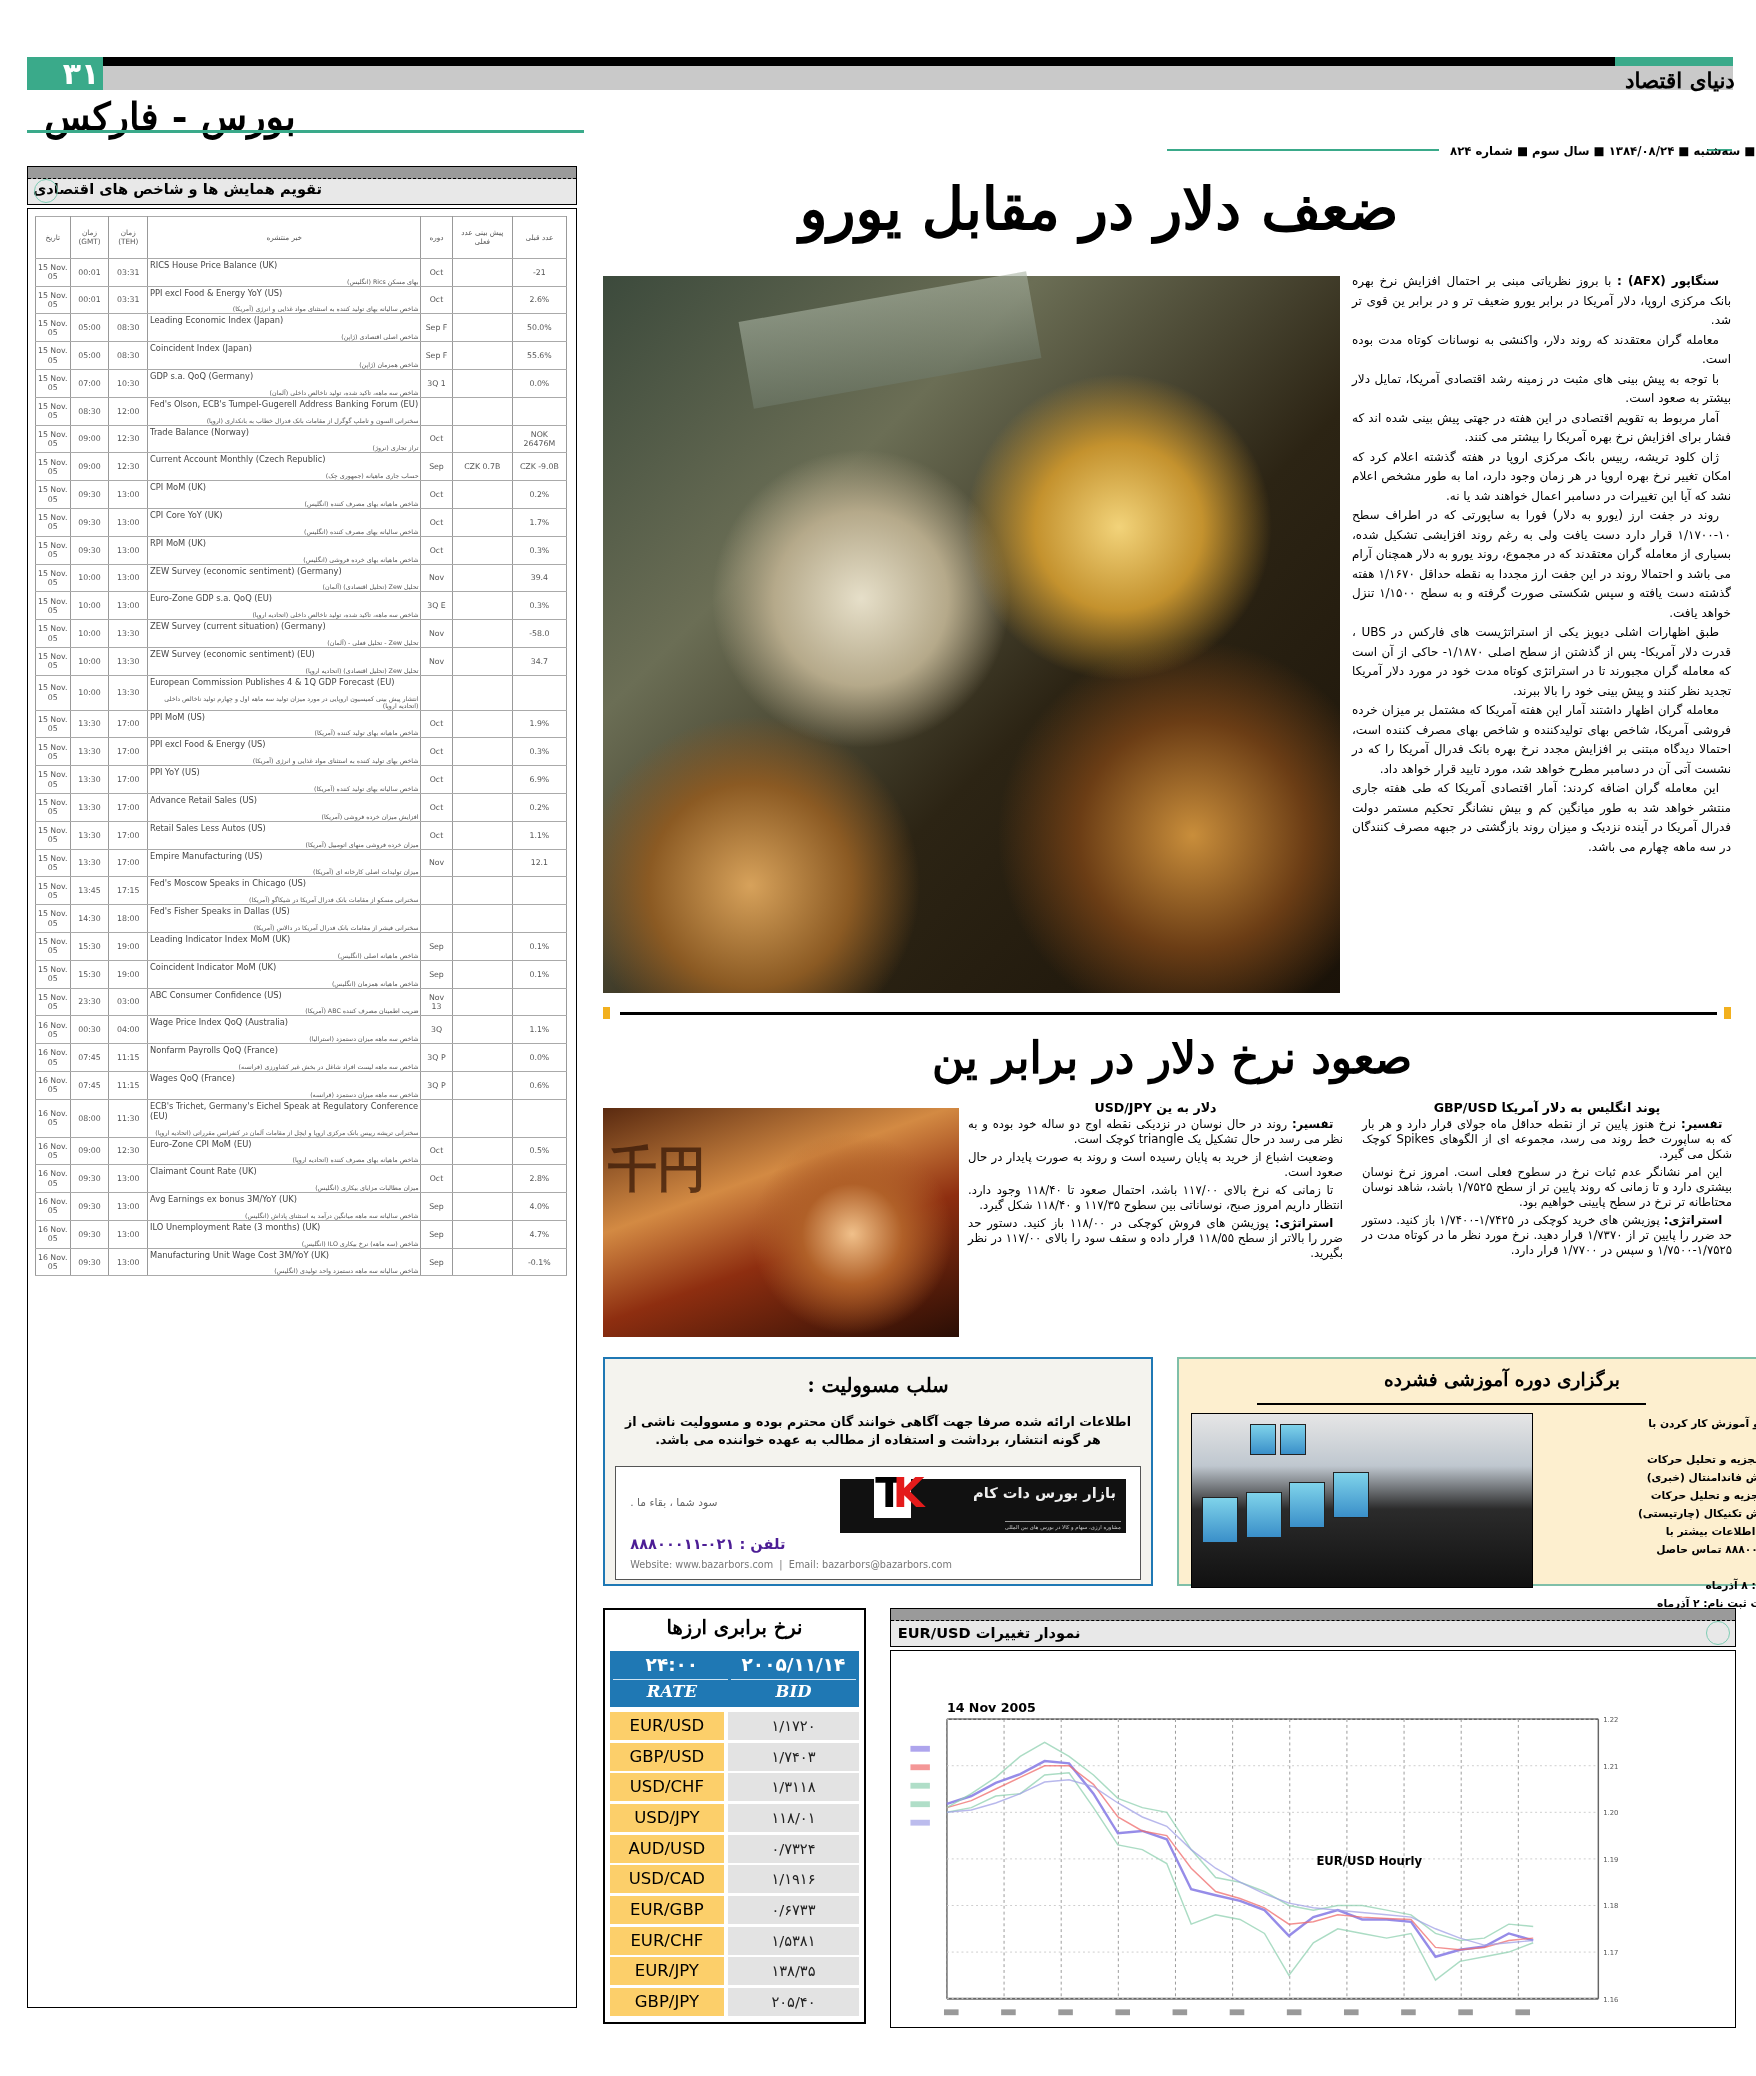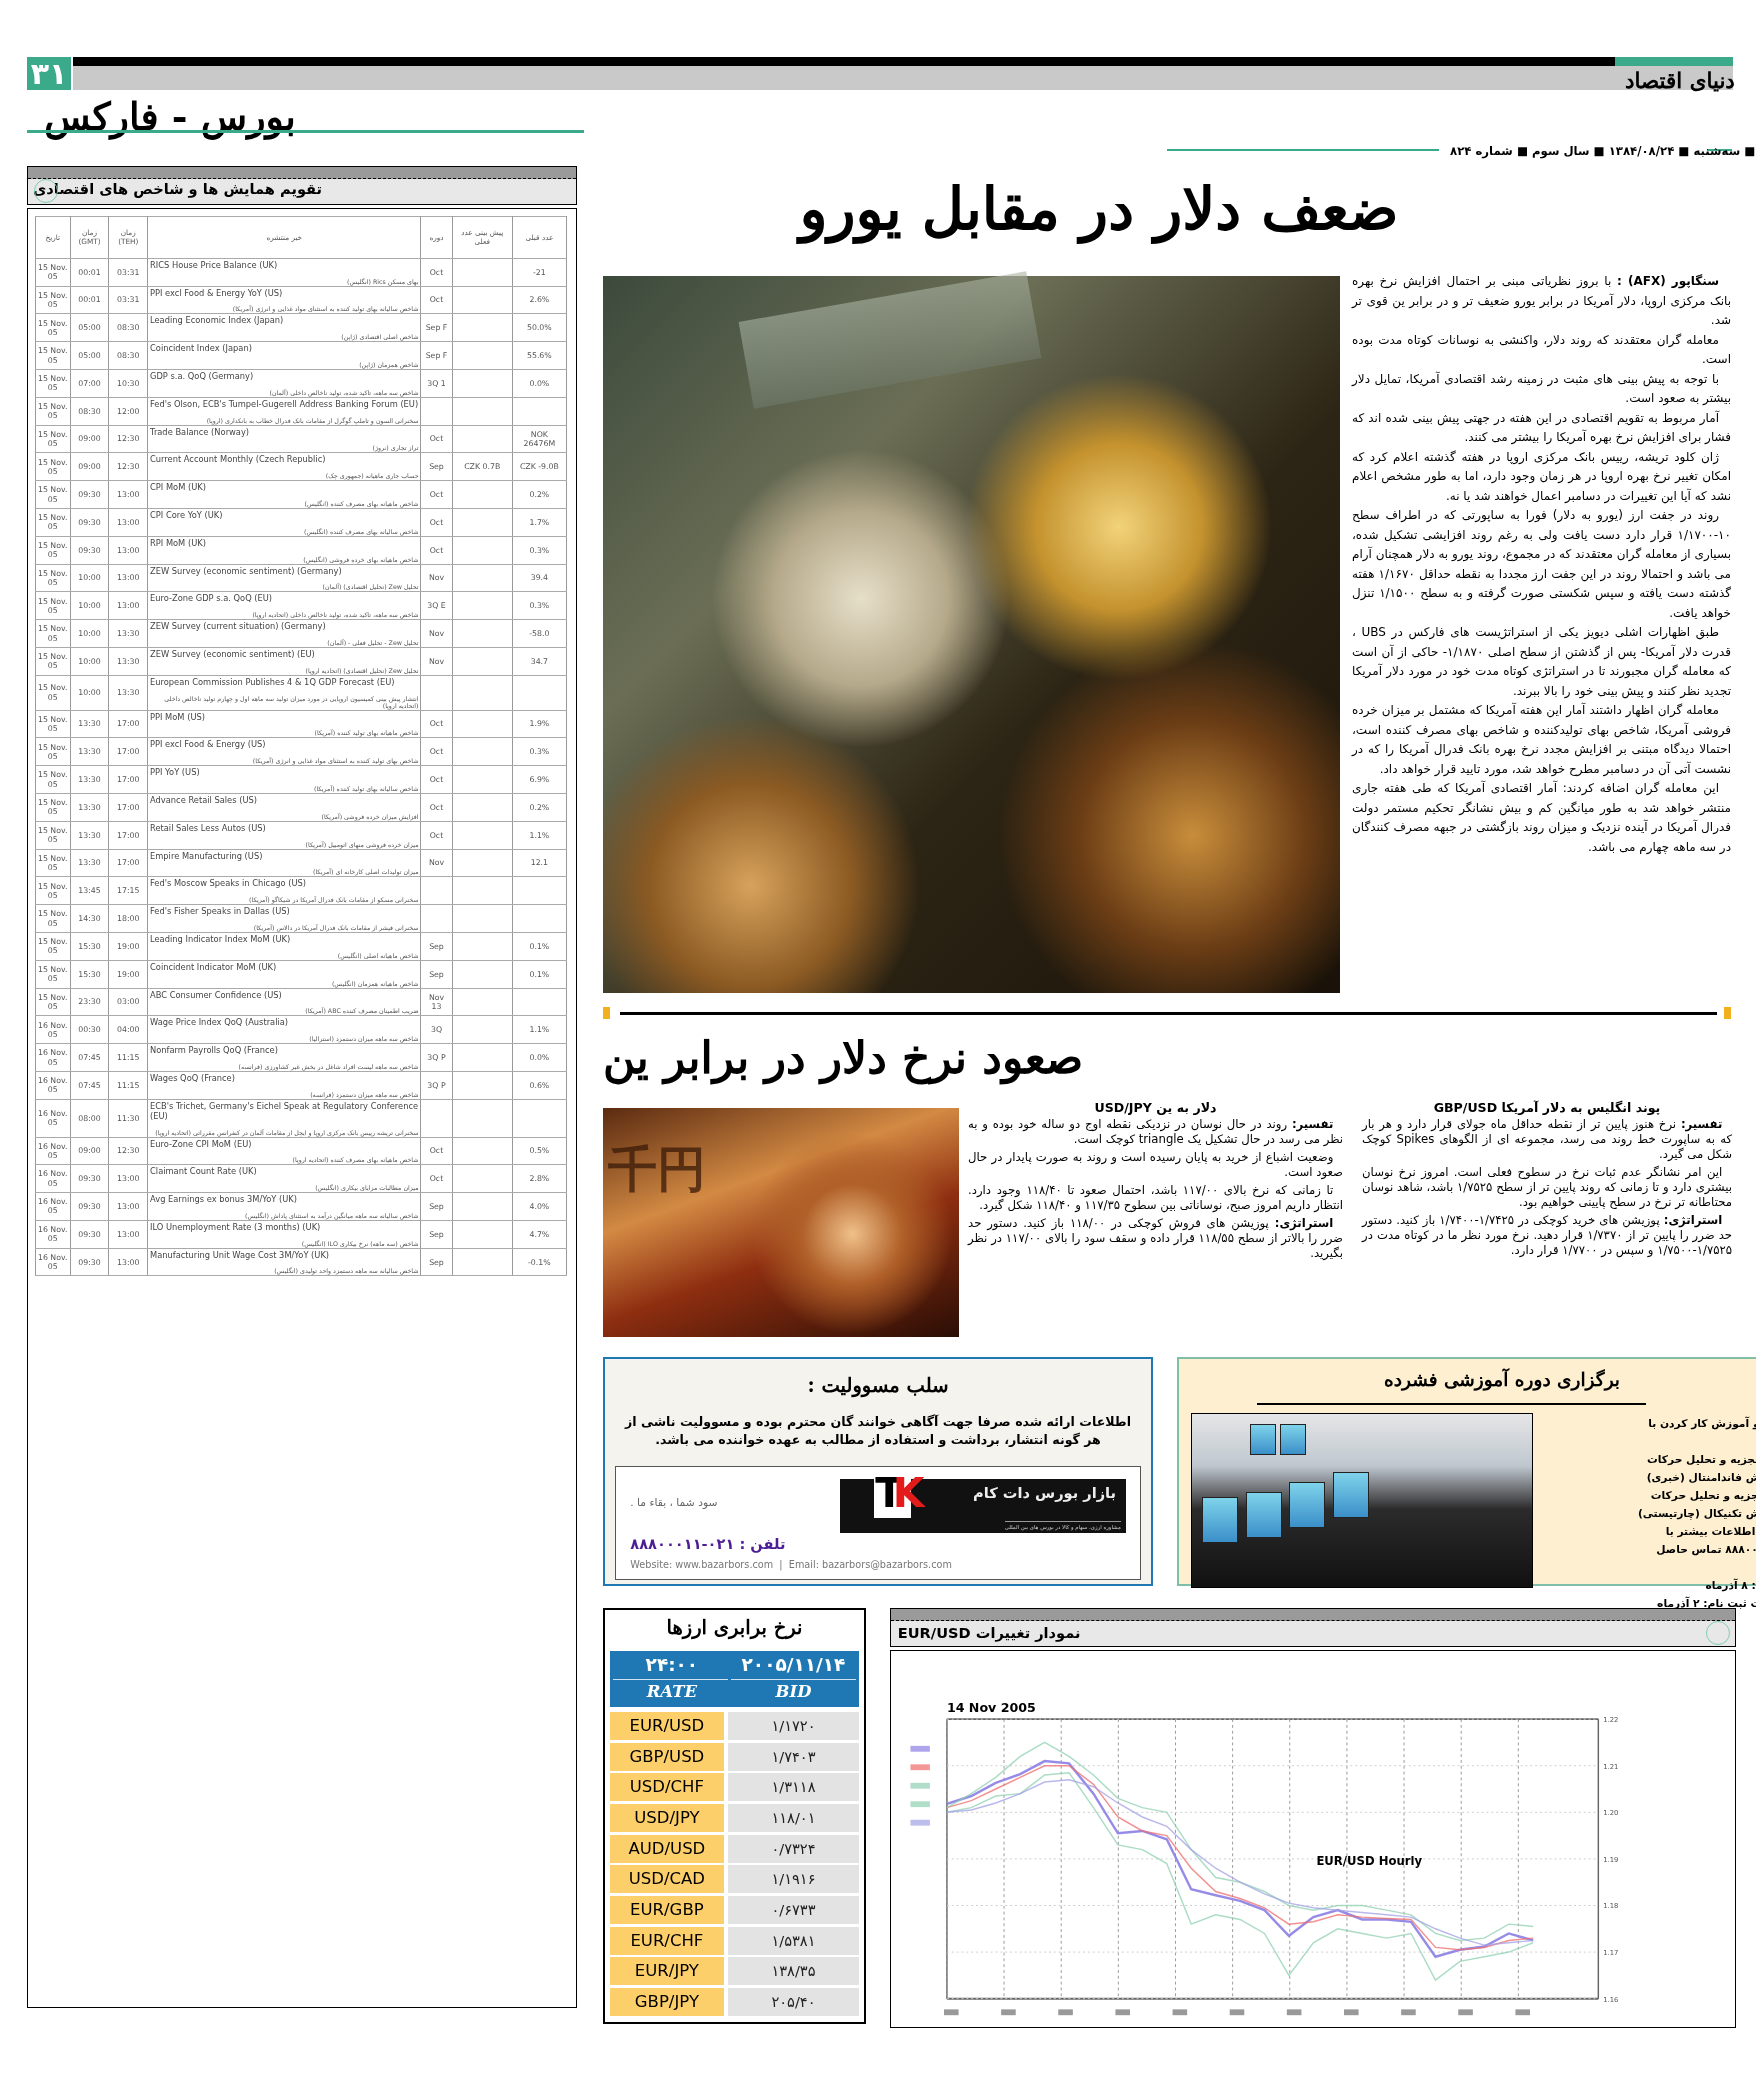--- a/index.html
+++ b/index.html
@@ -3,21 +3,21 @@
 <meta charset="utf-8">
 <style>
   html,body{margin:0;padding:0;background:#fff;}
   body{width:1757px;height:2077px;position:relative;overflow:hidden;font-family:"DejaVu Sans",sans-serif;color:#000;}
   .abs{position:absolute;}
   .rtl{direction:rtl;}
   
   .top-black{left:73px;top:57px;width:1542px;height:8.8px;background:#000;}
   .top-gray{left:73px;top:66px;width:1660px;height:24px;background:#c9c9c9;}
   .top-green-r{left:1615px;top:57px;width:118px;height:8.8px;background:#3aaa8a;}
-  .page-num{left:27px;top:57px;width:44px;height:33px;background:#3aaa8a;color:#fff;font-weight:bold;font-size:30px;line-height:33px;text-align:center;}
+  .page-num{left:27px;top:57px;width:44px;height:33px;background:#3aaa8a;color:#fff;font-weight:bold;font-size:30px;line-height:33px;text-align:center;padding-left:32px;}
   .section-title{left:44px;top:90px;font-size:38px;font-weight:bold;line-height:54px;font-family:"DejaVu Serif",serif;}
   .green-rule-l{left:27px;top:130px;width:557px;height:2.9px;background:#3aaa8a;}
   .masthead-logo{left:1625px;top:68px;font-size:21.4px;font-weight:bold;font-family:"DejaVu Serif",serif;}
   .issue-line{left:1450px;top:144px;font-size:11.7px;font-weight:bold;white-space:nowrap;}
   .green-rule-r{left:1167px;top:149px;width:272px;height:2.4px;background:#3aaa8a;}
   .green-rule-r2{left:1707px;top:149px;width:25px;height:2.4px;background:#3aaa8a;}
 
   
   .cal-head{left:27px;top:166px;width:550px;height:39px;border:1.9px solid #000;background:#e8e8e8;box-sizing:border-box;}
   .cal-head .band{position:absolute;left:0;right:0;top:0;height:10.7px;background:#9a9a9a;border-bottom:1px dashed #000;}
@@ -44,21 +44,21 @@
   .photo1 .note{position:absolute;left:141px;top:19.5px;width:292px;height:88px;background:linear-gradient(180deg,#a9b3a2,#6f7a6a);opacity:.6;transform:rotate(-10deg);}
   .article{left:1352px;top:272px;width:379px;font-size:12px;line-height:19.5px;direction:rtl;text-align:justify;}
   .article p{margin:0;text-indent:12px;}
   .article b{font-weight:bold;}
 
   
   .sep{left:620px;top:1012px;width:1097px;height:2.9px;background:#000;}
   .sep-l{left:603px;top:1007px;width:6.8px;height:11.7px;background:#f2b01e;}
   .sep-r{left:1724px;top:1007px;width:6.8px;height:11.7px;background:#f2b01e;}
 
-  .hl2{left:603px;top:1026px;width:1138px;text-align:left;font-size:44px;font-weight:bold;font-family:"DejaVu Serif",serif;line-height:63px;}
+  .hl2{left:603px;top:1026px;width:1138px;text-align:center;font-size:44px;font-weight:bold;font-family:"DejaVu Serif",serif;line-height:63px;}
   .photo2{left:603px;top:1108px;width:356px;height:229px;background:
     radial-gradient(circle at 70% 55%,#f0c08a 0,#b06028 18%,transparent 36%),
     linear-gradient(160deg,#5a2a10 0%,#d38a43 35%,#8e2e10 60%,#2a0e05 100%);}
   .photo2 .kanji{position:absolute;left:4.9px;top:29px;font-size:49px;color:#3a1a08;font-weight:bold;opacity:.75;}
   .col-usdjpy{left:968px;top:1100px;width:375px;direction:rtl;text-align:justify;font-size:11.7px;line-height:15px;}
   .col-gbpusd{left:1362px;top:1100px;width:370px;direction:rtl;text-align:justify;font-size:11.7px;line-height:15px;}
   .col-head{font-weight:bold;text-align:center;font-size:12.6px;margin-bottom:1.9px;}
   .col-usdjpy p,.col-gbpusd p{margin:0 0 2.9px 0;text-indent:9.7px;}
 
   

